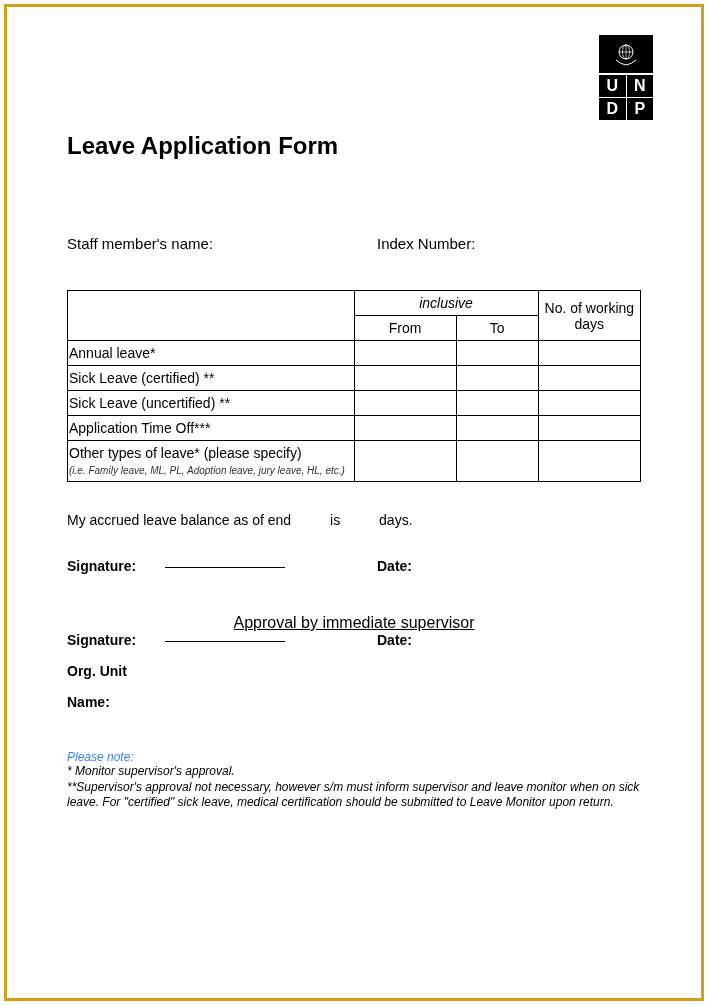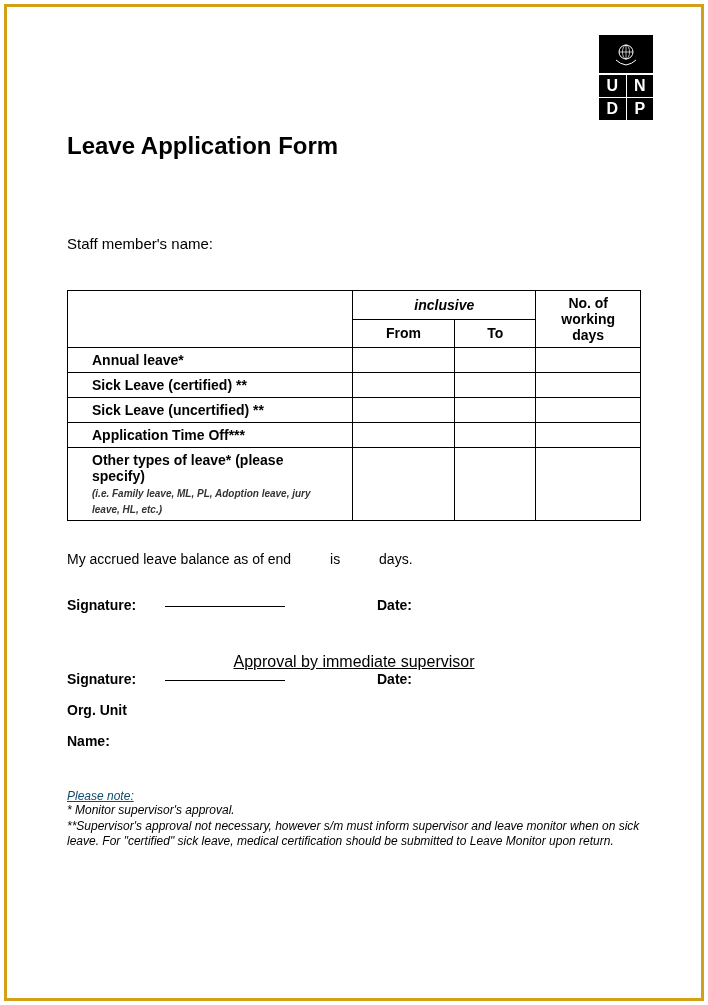--- a/index.html
+++ b/index.html
@@ -72,22 +72,22 @@
     }
     .leave-table {
       border-collapse: collapse;
       width: 100%;
       margin-top: 38px;
       margin-bottom: 30px;
       font-size: 14px;
     }
     .leave-table td, .leave-table th {
       border: 1px solid #000;
-      padding: 4px 24px;
-      font-weight: bold;
+      padding: 4px 1px;
+      font-weight: normal;
     }
     .leave-table th {
       text-align: center;
     }
     .col-type { width: 280px; }
     .col-from { width: 100px; }
     .col-to { width: 80px; }
     .col-days { width: 100px; }
     .inclusive-header {
       font-style: italic;
@@ -127,22 +127,21 @@
       font-weight: bold;
       font-size: 14px;
       margin-bottom: 15px;
     }
     .note-section {
       margin-top: 40px;
       font-size: 12px;
       font-style: italic;
     }
     .note-title {
-      color: #0c4a6e;
-      text-decoration: underline;
+      color: #3b82f6;
     }
     .note-line {
       line-height: 1.3;
     }
   </style>
 </head>
 <body>
 
 <div class="page">
 
@@ -161,20 +160,21 @@
       <div class="logo-cell">N</div>
       <div class="logo-cell">D</div>
       <div class="logo-cell">P</div>
     </div>
   </div>
 
   <h1 class="title">Leave Application Form</h1>
 
   <div class="field-row">
     <div class="field-left">Staff member's name:</div>
+    <div class="field-right">Index Number:</div>
   </div>
 
   <table class="leave-table">
     <tbody>
         <tr>
       <th rowspan="2" class="col-type"></th>
       <th colspan="2" class="inclusive-header">inclusive</th>
       <th rowspan="2" class="col-days">No. of working days</th>
     </tr>
     <tr>

